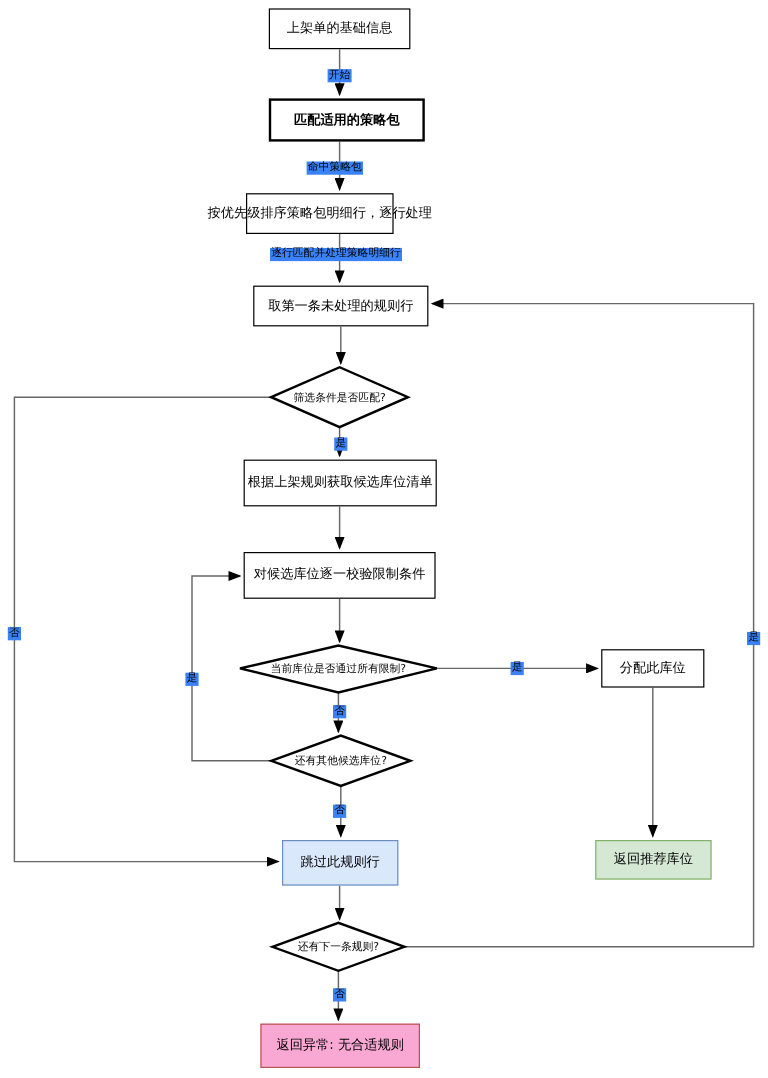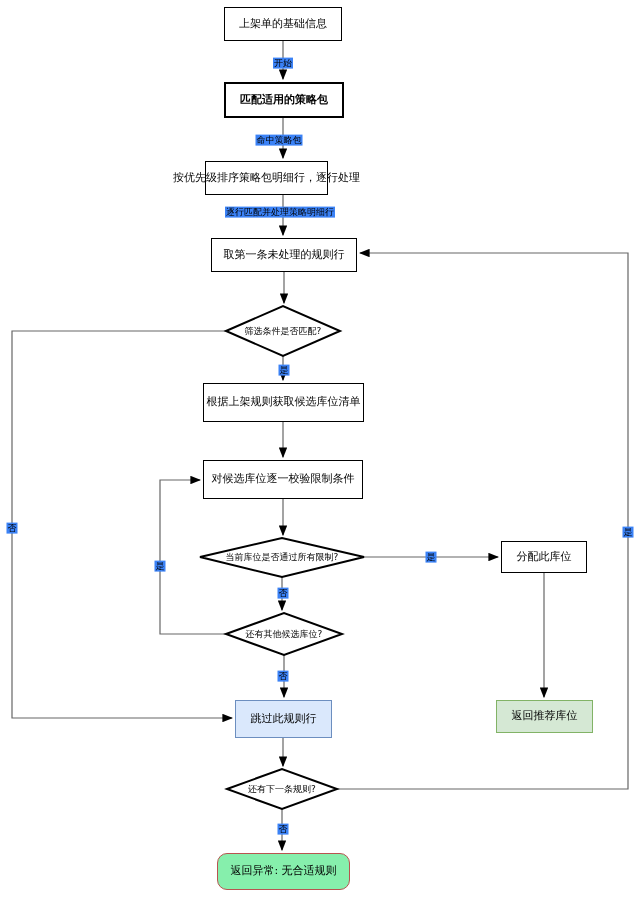--- a/index.html
+++ b/index.html
@@ -10,21 +10,21 @@
   svg.edges { position:absolute; left:0; top:0; }
   .node {
     position:absolute; box-sizing:border-box;
     display:flex; align-items:center; justify-content:center;
     background:#ffffff; border:1.5px solid #000000;
     font-size:11px; line-height:1.3; text-align:center; white-space:nowrap;
   }
   .node--bold  { font-weight:bold; border-width:2px; }
   .node--blue  { background:#dae8fc; border-color:#6c8ebf; }
   .node--green { background:#d5e8d4; border-color:#82b366; }
-  .node--red   { background:#86efac; border-color:#b85450;border-radius:10px; }
+  .node--red   { background:#f9a8d4; border-color:#b85450; }
   .dlabel {
     position:absolute; display:flex; align-items:center; justify-content:center;
     font-size:9px; text-align:center; white-space:nowrap;
   }
   .elabel {
     position:absolute; transform:translate(-50%,-50%);
     background:#3b82f6; font-size:9px; line-height:1.2;
     padding:0 1px; white-space:nowrap;
   }
 </style>
@@ -59,21 +59,21 @@
     </g>
     <g stroke="#000000" stroke-width="2" fill="#ffffff">
       <polygon points="226,331 283,306 340,331 283,356"></polygon>
       <polygon points="200,557 282,538 364,557 282,577"></polygon>
       <polygon points="226,634 284,613 342,634 284,655"></polygon>
       <polygon points="227,789 282,769 337,789 282,809"></polygon>
     </g>
   </svg>
 
   <div class="node" style="left:224px;top:7px;width:118px;height:34px">上架单的基础信息</div>
-  <div class="node node--bold" style="left:224px;top:82px;width:120px;height:36px">匹配适用的策略包</div>
+  <div class="node node--bold" style="left:224px;top:82px;width:130px;height:36px">匹配适用的策略包</div>
   <div class="node" style="left:205px;top:161px;width:123px;height:34px">按优先级排序策略包明细行，逐行处理</div>
   <div class="node" style="left:211px;top:238px;width:146px;height:34px">取第一条未处理的规则行</div>
   <div class="node" style="left:203px;top:383px;width:161px;height:39px">根据上架规则获取候选库位清单</div>
   <div class="node" style="left:203px;top:460px;width:160px;height:39px">对候选库位逐一校验限制条件</div>
   <div class="node" style="left:501px;top:541px;width:86px;height:32px">分配此库位</div>
   <div class="node node--blue" style="left:235px;top:700px;width:97px;height:38px">跳过此规则行</div>
   <div class="node node--green" style="left:496px;top:700px;width:97px;height:33px">返回推荐库位</div>
   <div class="node node--red" style="left:217px;top:853px;width:133px;height:37px">返回异常: 无合适规则</div>
 
   <div class="dlabel" style="left:226px;top:316px;width:114px;height:30px">筛选条件是否匹配?</div>

